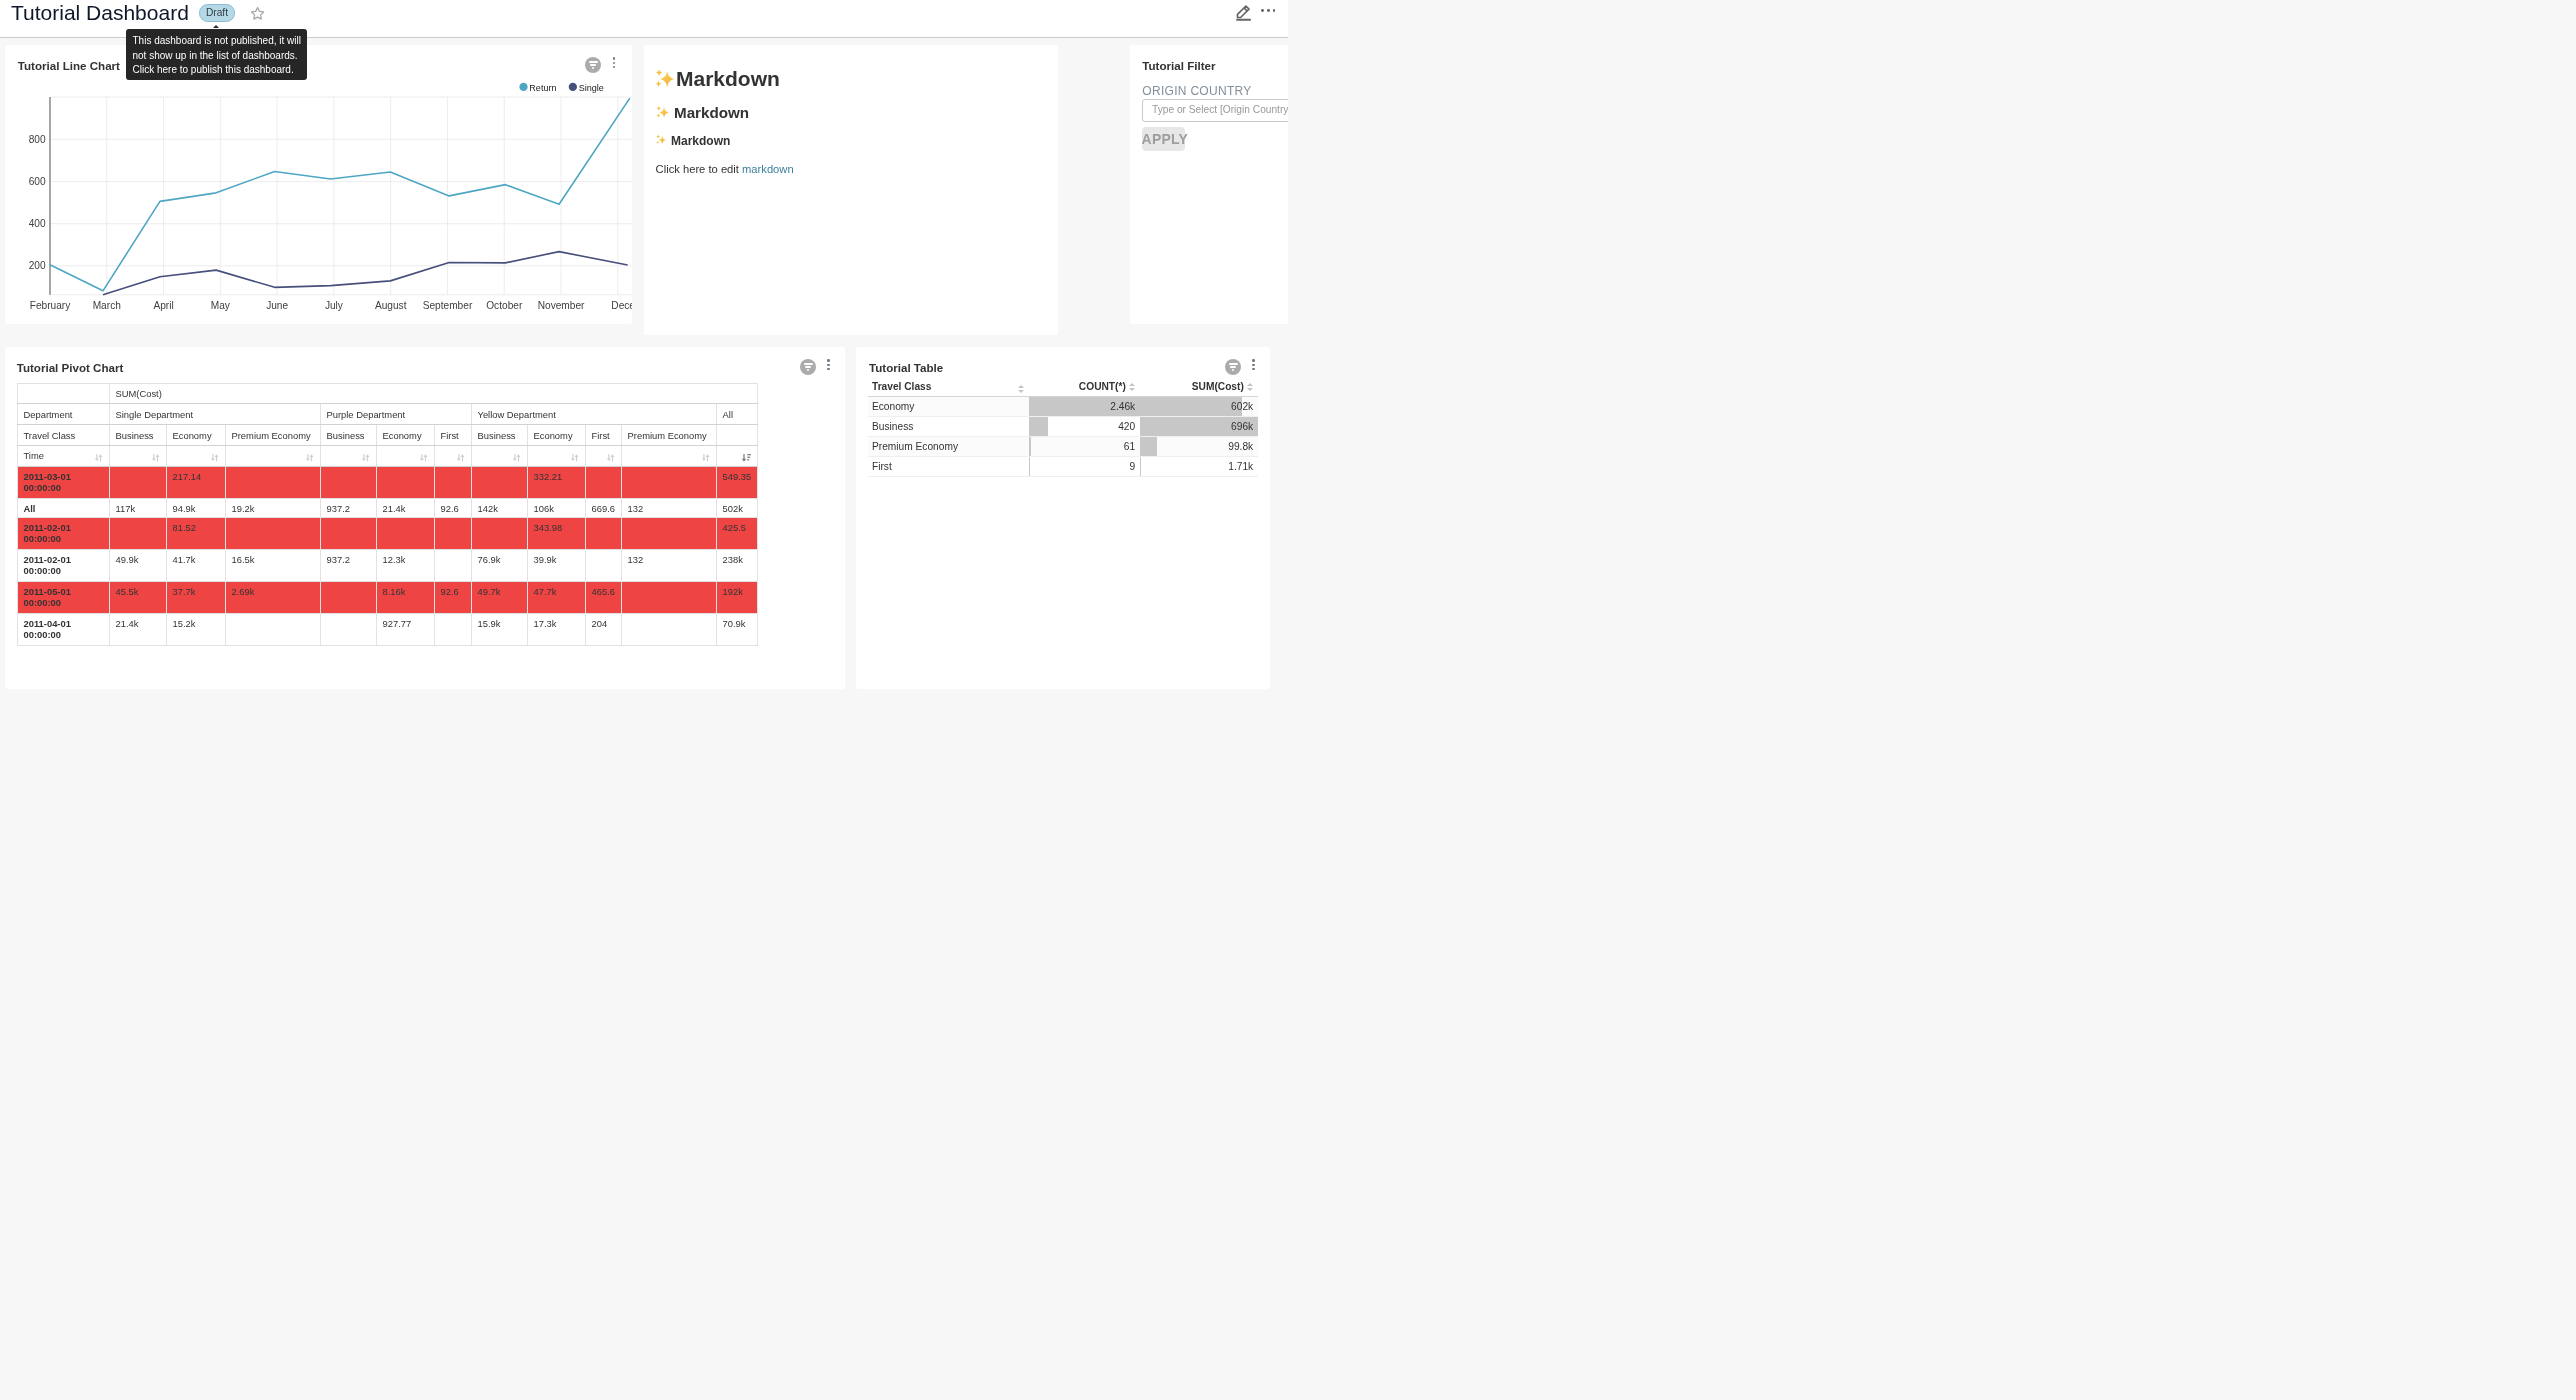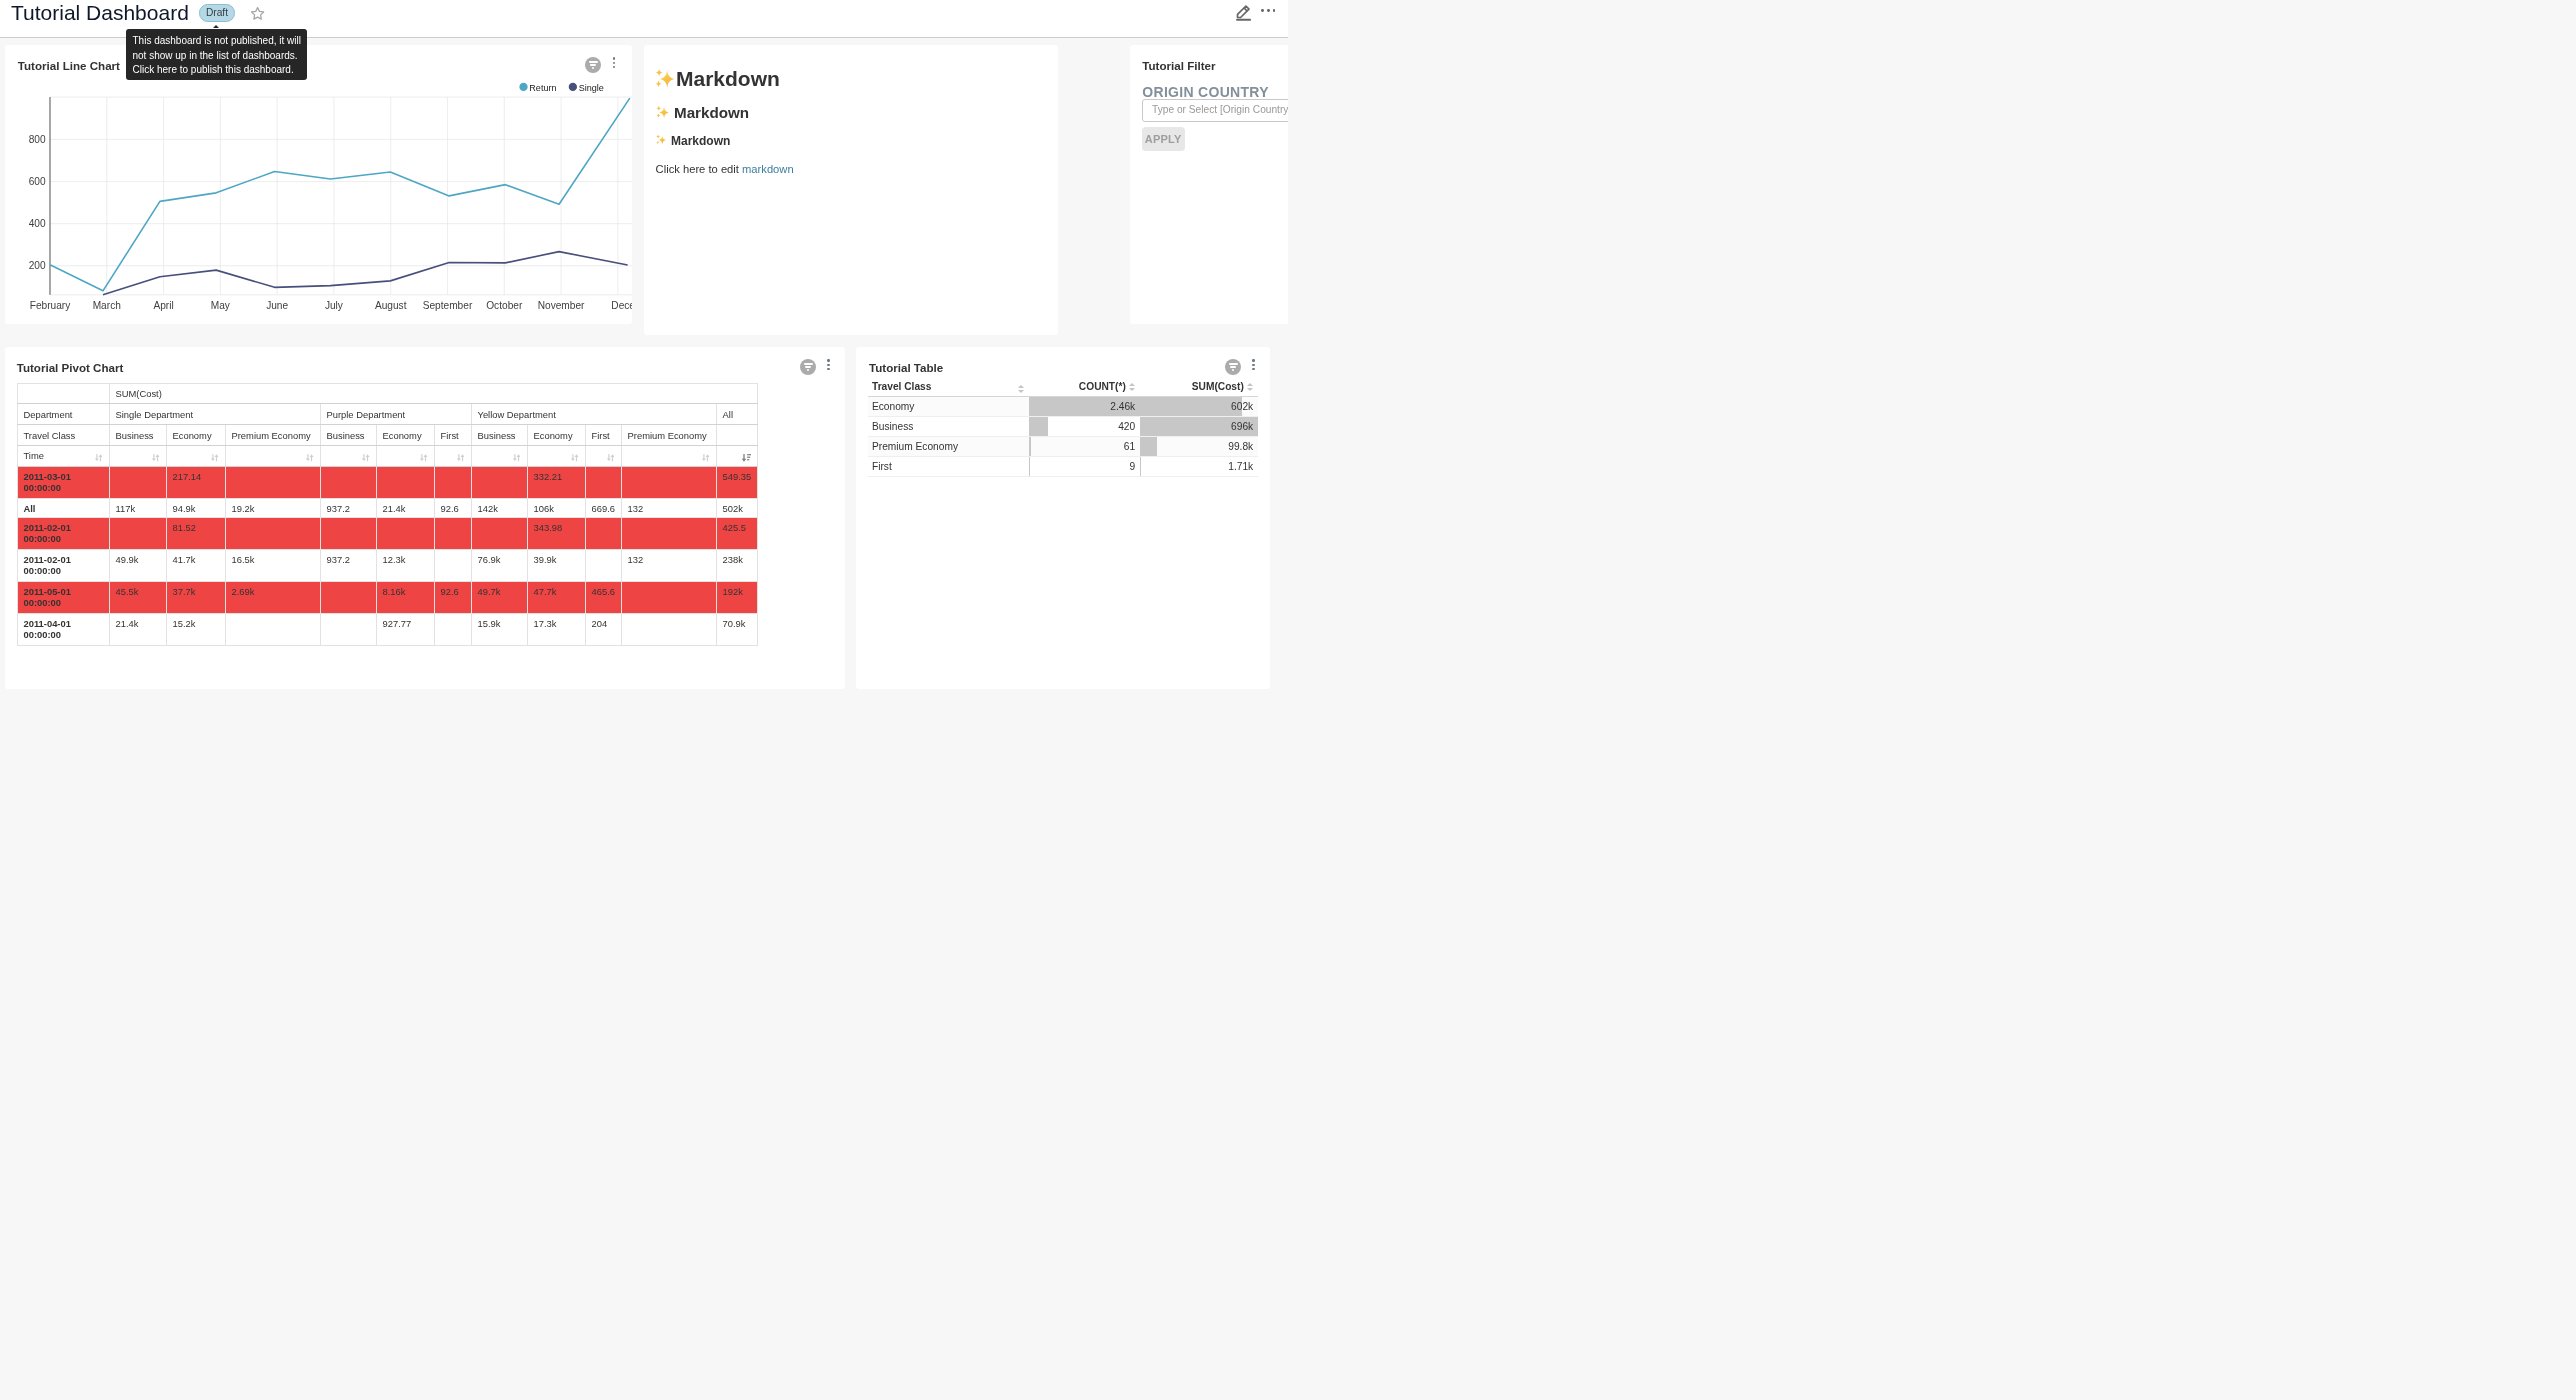--- a/index.html
+++ b/index.html
@@ -155,26 +155,26 @@
   <div style="position:absolute;left:11.6px;top:118px;font-size:11.2px;color:#333;">Click here to edit <span style="color:#3d7e9e;">markdown</span></div>
 </div>
 
 <div class="card" id="card-filter" style="left:1130px;top:45px;width:201px;height:279px;">
   <div class="ctitle" style="left:12.3px;top:13.8px;">Tutorial Filter</div>
   <div class="dots3" style="right:16.7px;top:13.8px;">
       <span></span>
       <span></span>
       <span></span>
     </div>
-  <div style="position:absolute;left:12.3px;top:39px;font-size:14px;font-weight:bold;letter-spacing:0.3px;color:#82909b;">ORIGIN COUNTRY</div>
+  <div style="position:absolute;left:12.3px;top:39px;font-size:12px;font-weight:normal;letter-spacing:0.3px;color:#82909b;">ORIGIN COUNTRY</div>
   <div style="position:absolute;left:11.6px;top:54px;width:178px;height:22.5px;border:0.7px solid #c9c9c9;border-radius:2.9px;background:#fff;">
     <span style="position:absolute;left:9.4px;top:4.4px;font-size:10.2px;color:#999;">Type or Select [Origin Country]</span>
     <span style="position:absolute;right:6.5px;top:9.4px;width:0;height:0;border-left:3.6px solid transparent;border-right:3.6px solid transparent;border-top:4.4px solid #9d9d9d;"></span>
   </div>
-  <div style="position:absolute;left:11.6px;top:82px;width:43px;height:24px;background:#e7e7e7;border-radius:4px;font-size:11px;font-weight:bold;color:#9e9e9e;text-align:center;line-height:24px;letter-spacing:0.2px;">APPLY</div>
+  <div style="position:absolute;left:11.6px;top:82px;width:43px;height:24px;background:#e7e7e7;border-radius:4px;font-size:14px;font-weight:bold;color:#9e9e9e;text-align:center;line-height:24px;letter-spacing:0.2px;">APPLY</div>
 </div>
 
 <div class="card" id="card-pivot" style="left:5.1px;top:347px;width:840px;height:342px;">
   <div class="ctitle" style="left:11.6px;top:13.8px;">Tutorial Pivot Chart</div>
   <div class="fbadge" style="right:29px;top:11.6px;">
       <i class="l1"></i>
       <i class="l2"></i>
       <i class="l3"></i>
     </div>
   <div class="dots3" style="right:15.2px;top:12.3px;">

